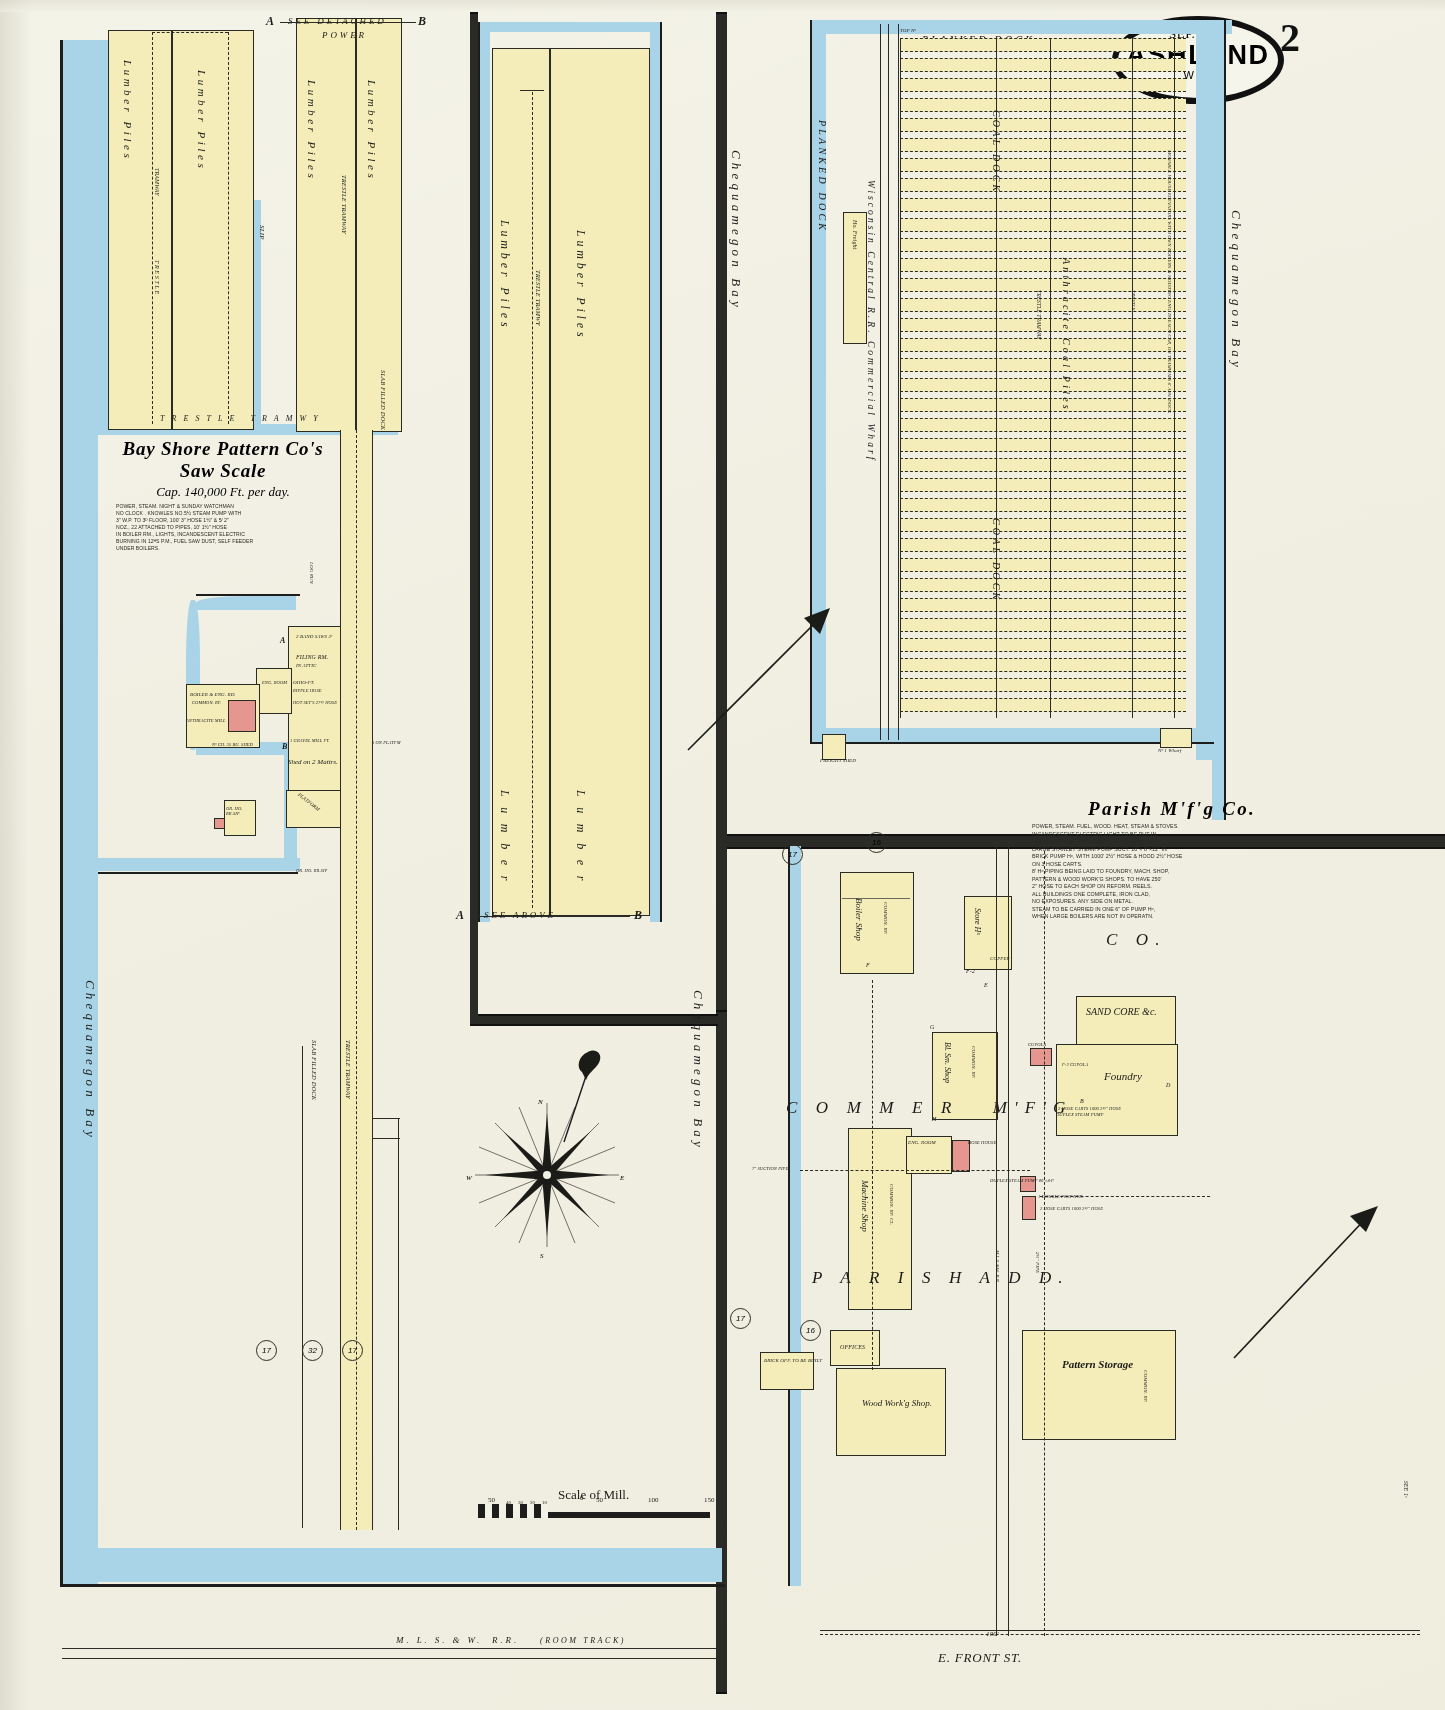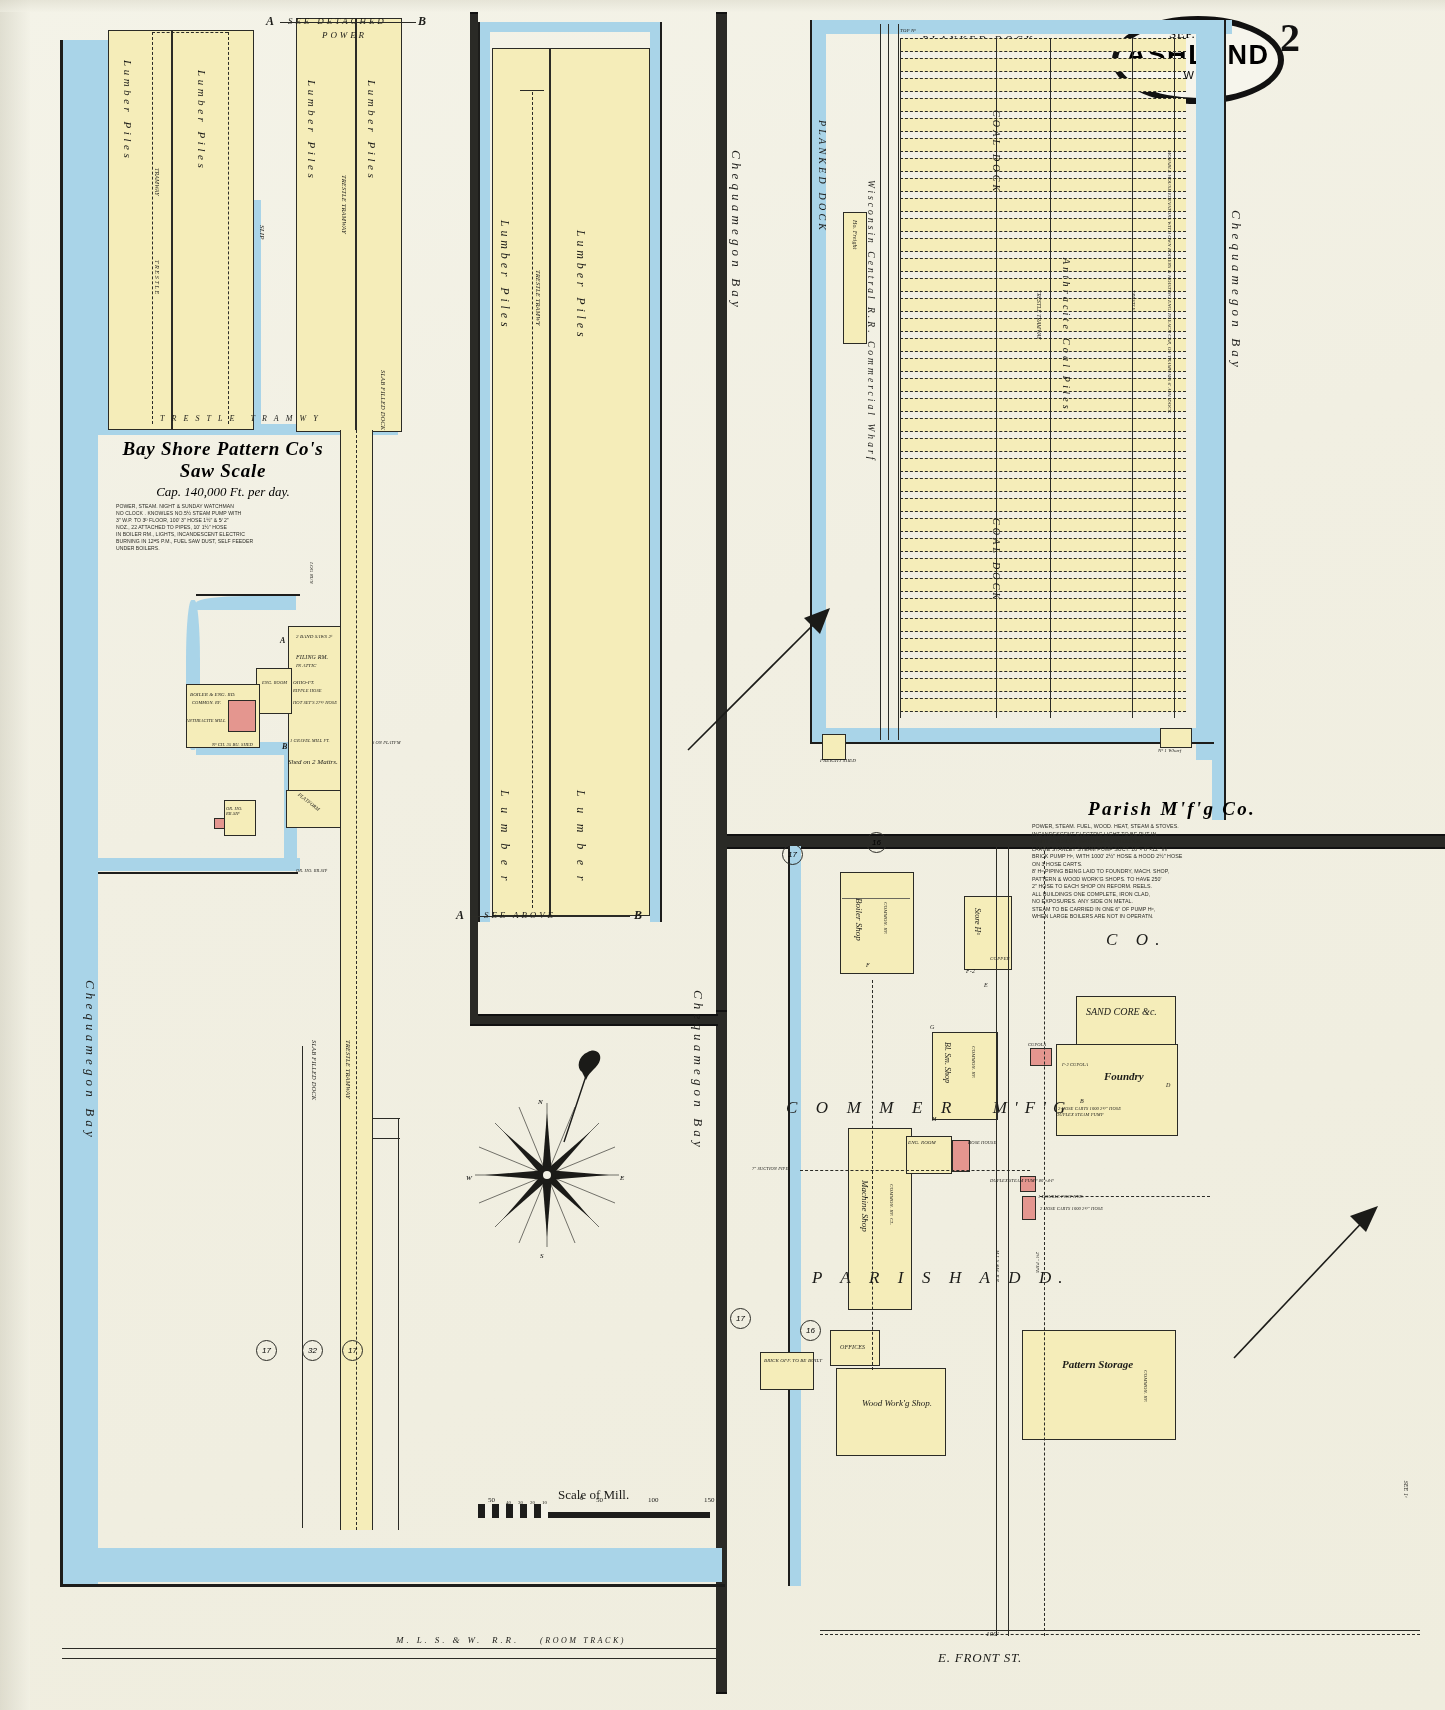--- a/index.html
+++ b/index.html
@@ -373,21 +373,21 @@
   <div class="yel" style="left:932px;top:1032px;width:64px;height:86px;"></div>
   <div class="t hand vert" style="left:952px;top:1042px;font-size:8px;transform:rotate(90deg);">Bl. Sm. Shop</div>
   <div class="t hand micro vert" style="left:976px;top:1046px;font-size:5px;transform:rotate(90deg);">COMMON. RF.</div>
   <div class="t hand micro" style="left:930px;top:1024px;font-size:6px;">G</div>
   <div class="t hand micro" style="left:932px;top:1116px;font-size:6px;">H</div>
 
   <div class="yel" style="left:1076px;top:996px;width:98px;height:48px;"></div>
   <div class="t hand" style="left:1086px;top:1006px;font-size:10px;">SAND  CORE  &amp;c.</div>
 
   <div class="yel" style="left:1056px;top:1044px;width:120px;height:90px;"></div>
-  <div class="t hand" style="left:1104px;top:1070px;font-size:11px;font-weight:bold;">Foundry</div>
+  <div class="t hand" style="left:1104px;top:1070px;font-size:11px;">Foundry</div>
   <div class="pinkbuild" style="left:1030px;top:1048px;width:20px;height:16px;"></div>
   <div class="t hand micro" style="left:1028px;top:1042px;font-size:4.5px;">CUPOLA</div>
   <div class="t hand micro" style="left:1062px;top:1062px;font-size:4.5px;">F-2  CUPOLA</div>
   <div class="t hand micro" style="left:1166px;top:1082px;font-size:6px;">D</div>
   <div class="t hand micro" style="left:1080px;top:1098px;font-size:6px;">B</div>
   <div class="t hand micro" style="left:1058px;top:1106px;font-size:4.5px;">2 HOSE CARTS  1000 2½" HOSE</div>
   <div class="t hand micro" style="left:1056px;top:1112px;font-size:4.5px;">DUPLEX  STEAM PUMP</div>
 
   <div class="yel" style="left:848px;top:1128px;width:62px;height:180px;"></div>
   <div class="t hand vert" style="left:870px;top:1180px;font-size:9px;transform:rotate(90deg);">Machine  Shop</div>

